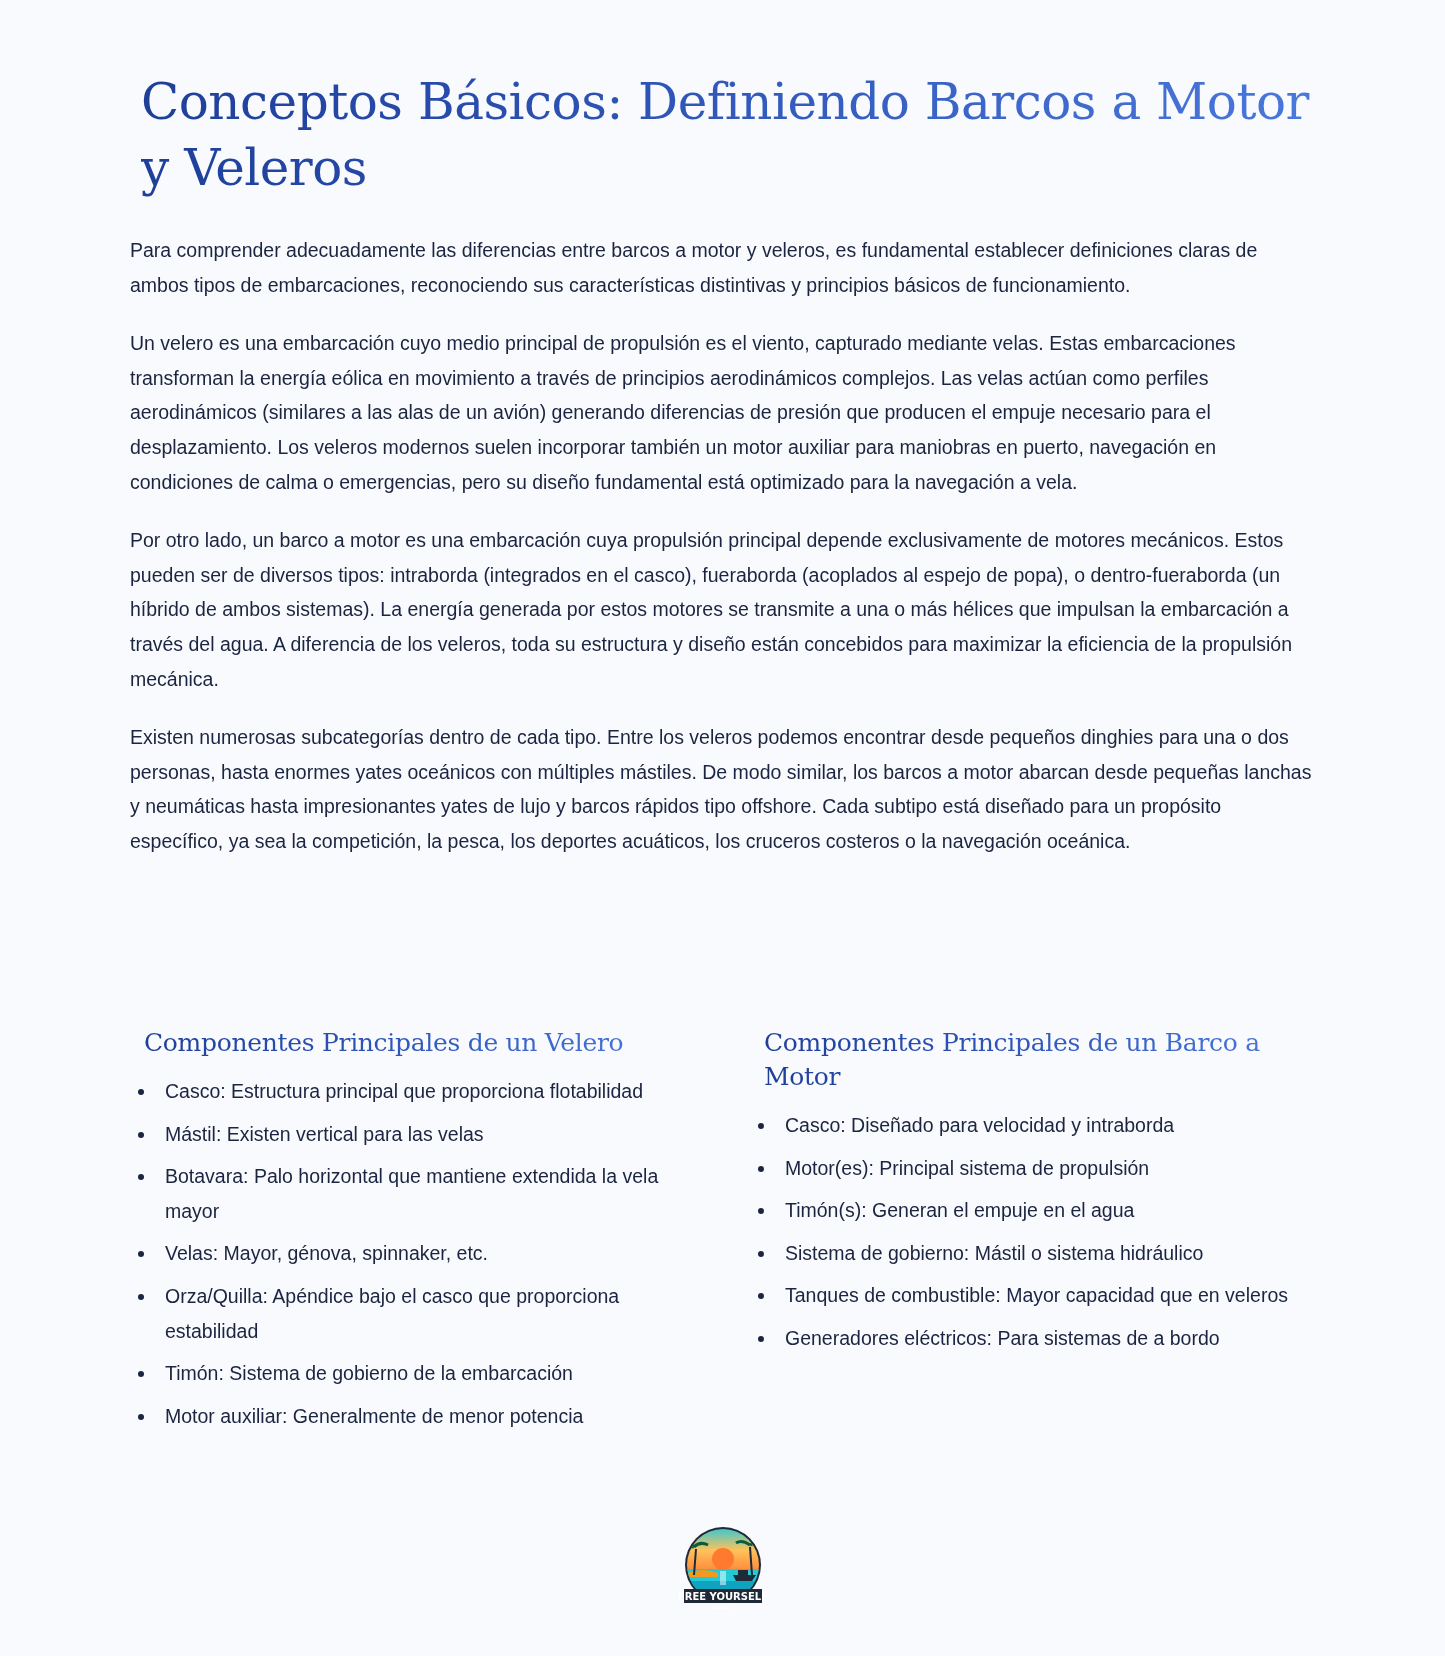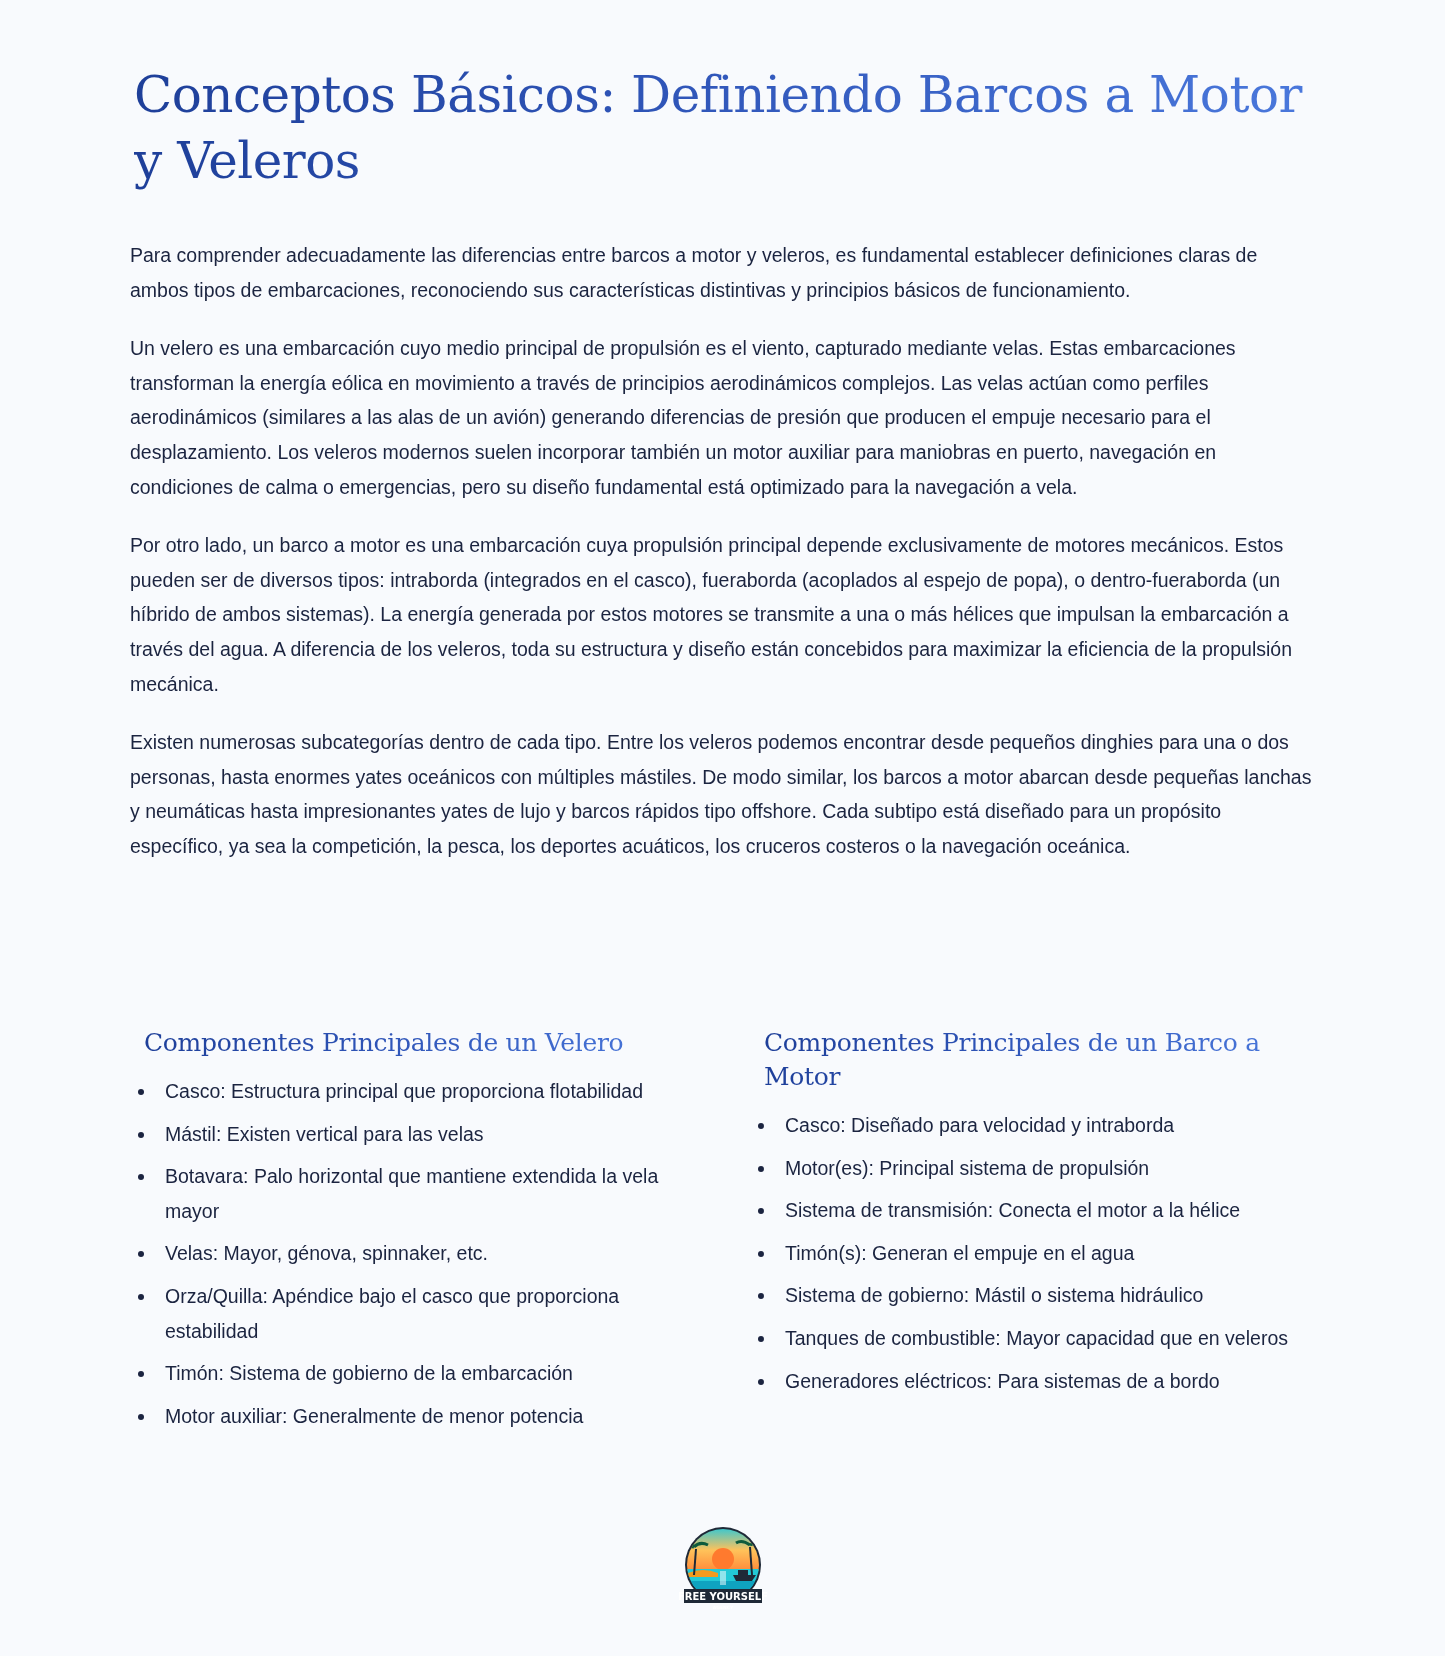--- a/index.html
+++ b/index.html
@@ -22,29 +22,29 @@
       top: 58px;
       width: 1185px;
     }
     .grad {
       background: linear-gradient(90deg, #1e3f99 0%, #2f55b8 45%, #4a78dc 100%);
       -webkit-background-clip: text;
       background-clip: text;
       color: transparent;
     }
     h1.title {
-      margin: 4px;
+      margin: 11px;
       font-family: "DejaVu Serif", "Liberation Serif", serif;
       font-weight: normal;
       font-size: 50px;
       line-height: 66px;
       letter-spacing: -0.5px;
       width: 1185px;
     }
-    .intro { margin-top: 44px; }
+    .intro { margin-top: 32px; }
     .intro p {
       margin: 0 0 24px 0;
       font-size: 19.5px;
       line-height: 34.6px;
       color: #1b2440;
     }
     .columns {
       position: absolute;
       left: 130px;
       top: 1012px;
@@ -115,21 +115,20 @@
         <li><span class="bullet"></span><span>Orza/Quilla: Apéndice bajo el casco que proporciona estabilidad</span></li>
         <li><span class="bullet"></span><span>Timón: Sistema de gobierno de la embarcación</span></li>
         <li><span class="bullet"></span><span>Motor auxiliar: Generalmente de menor potencia</span></li>
       </ul>
     </div>
     <div class="col">
       <h2 class="subhead grad">Componentes Principales de un Barco a Motor</h2>
       <ul class="items">
         <li><span class="bullet"></span><span>Casco: Diseñado para velocidad y intraborda</span></li>
         <li><span class="bullet"></span><span>Motor(es): Principal sistema de propulsión</span></li>
-        <li><span class="bullet"></span><span>Sistema de transmisión: Conecta el motor a la hélice</span></li>
         <li><span class="bullet"></span><span>Timón(s): Generan el empuje en el agua</span></li>
         <li><span class="bullet"></span><span>Sistema de gobierno: Mástil o sistema hidráulico</span></li>
         <li><span class="bullet"></span><span>Tanques de combustible: Mayor capacidad que en veleros</span></li>
         <li><span class="bullet"></span><span>Generadores eléctricos: Para sistemas de a bordo</span></li>
       </ul>
     </div>
   </div>
 
   <div class="logo">
     <svg width="90" height="90" viewBox="0 0 90 90">

